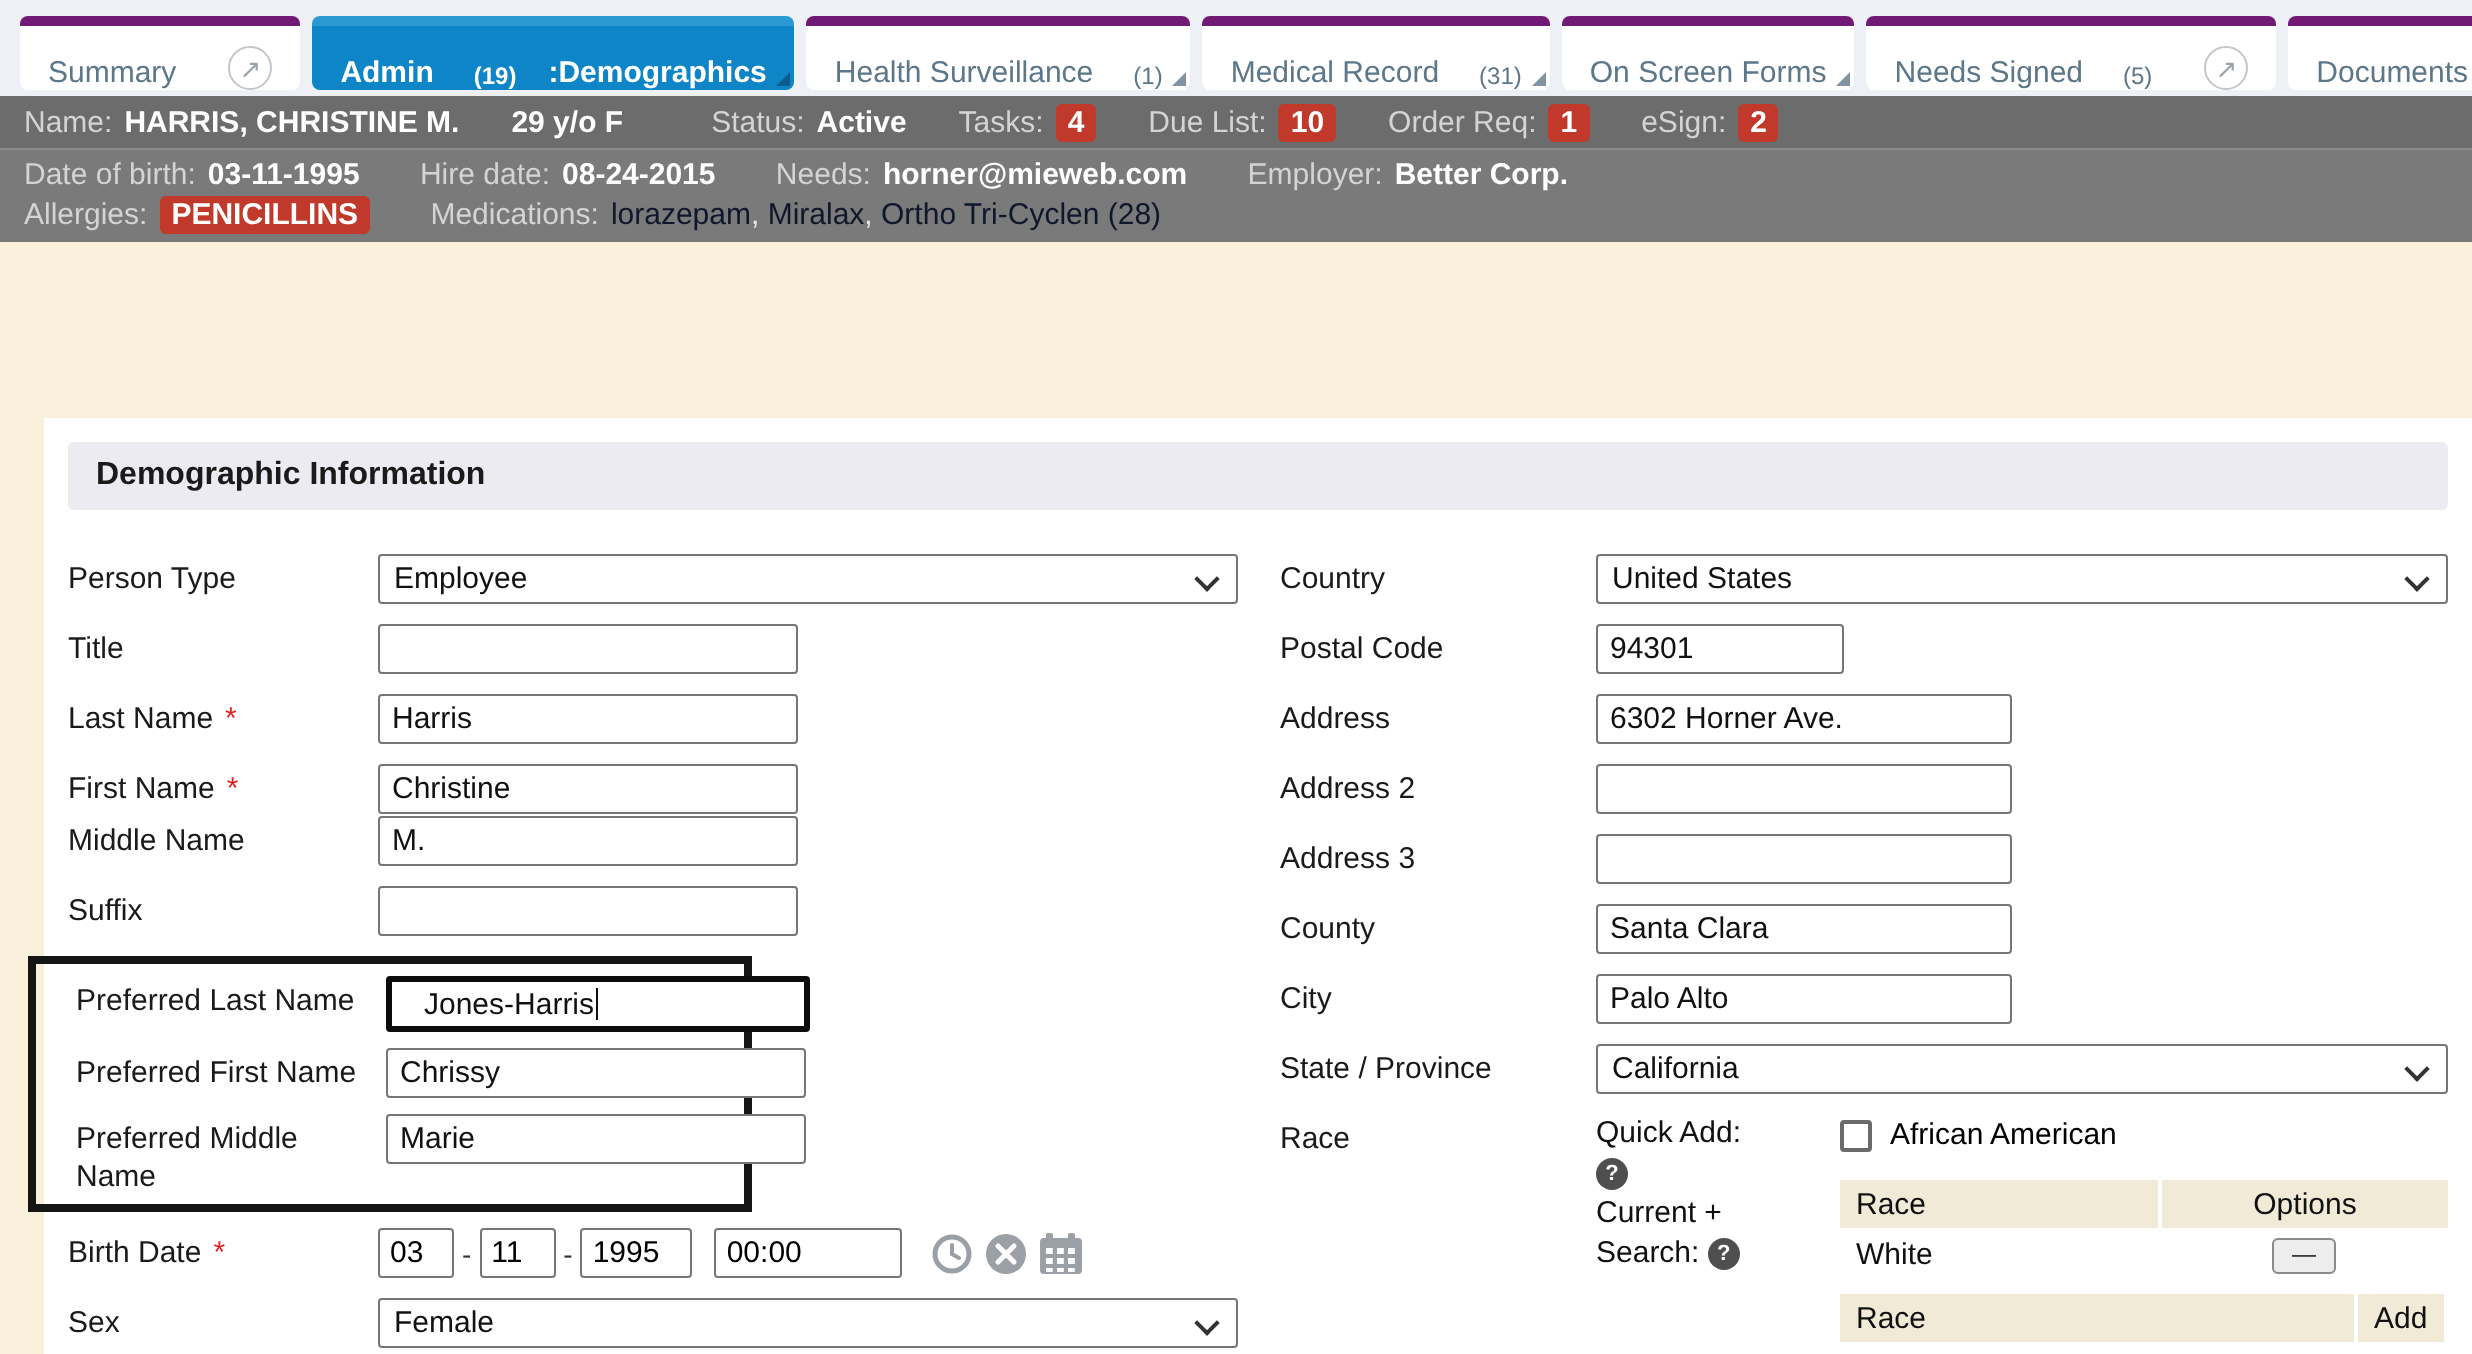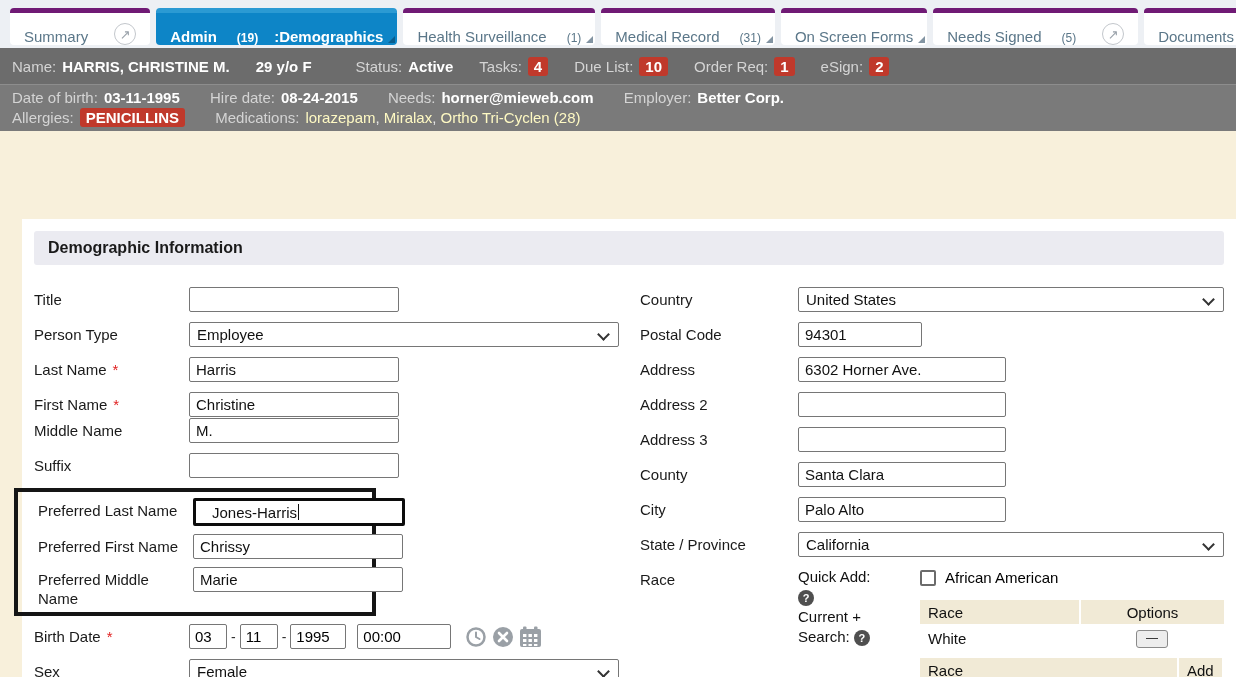--- a/index.html
+++ b/index.html
@@ -20,30 +20,30 @@
   .tab.active .fold { border-color:transparent transparent #0a5d8c transparent; }
   .extlink { display:inline-flex; align-items:center; justify-content:center;
     width:22px; height:22px; border:1px solid #c3c7cc; border-radius:50%;
     color:#9aa2aa; font-size:13px; margin-left:10px; background:#fff; }
   .gearbtn { width:38px; height:37px; background:#fff; border:1px solid #d3d7db;
     border-radius:4px; position:relative; cursor:pointer; margin-left:2px; }
   .gearbtn .g1 { position:absolute; left:7px; top:6px; font-size:17px; color:#4a4f55; }
   .gearbtn .g2 { position:absolute; left:19px; top:2px; font-size:11px; color:#4a4f55; }
 
   
-  .bar1 { height:36px; background:#6c6c6c; display:flex; align-items:center;
+  .bar1 { height:26px; background:#6c6c6c; display:flex; align-items:center;
     padding:0 12px; font-size:15px; }
   .bar2 { height:47px; background:#7a7a7a; border-top:1px solid #8d8d8d;
     padding:3px 12px; font-size:15px; display:flex; flex-direction:column; justify-content:center; gap:2px; }
   .blabel { color:#d4d4d4; margin-right:6px; }
   .bval { color:#fff; font-weight:bold; }
   .bgroup { margin-right:26px; display:inline-flex; align-items:center; }
   .badge { background:#c0392b; color:#fff; font-weight:bold; border-radius:3px;
     padding:1px 6px; display:inline-block; }
-  .med { color:#fef9c3; }
+  .med { color:#0f172a; }
   .medsep { color:#e8e8e8; }
 
   
   .content { position:relative; background:#f8f0db; height:592px; }
   .links { position:absolute; top:44px; left:10px; font-size:15px; color:#141414; }
   .links a { color:#141414; text-decoration:underline; cursor:pointer; }
   .links .sep { margin:0 5px; }
 
   .panel { position:absolute; left:22px; right:0; top:88px; bottom:-30px;
     background:#fff; padding:12px 12px 0 12px; }
@@ -221,29 +221,29 @@
 <div class="content">
 
   <div class="panel">
     <div class="sechdr">Demographic Information</div>
 
     <div class="formcols">
 
       <div class="colL">
 
         <div class="frow">
-          <div class="flabel">Title</div>
-          <div><input class="tin w210" value="" style=""></div>
-        </div>
-
-        <div class="frow">
           <div class="flabel">Person Type</div>
           <div class="sel w430">
             <span>Employee</span>
           </div>
+        </div>
+
+        <div class="frow">
+          <div class="flabel">Title</div>
+          <div><input class="tin w210" value="" style=""></div>
         </div>
 
         <div class="frow">
           <div class="flabel"><span>Last Name</span><span class="req">*</span></div>
           <div><input class="tin w210" value="Harris" style=""></div>
         </div>
 
         <div class="frow" style="margin-bottom:1px">
           <div class="flabel"><span>First Name</span><span class="req">*</span></div>
           <div><input class="tin w210" value="Christine" style=""></div>

